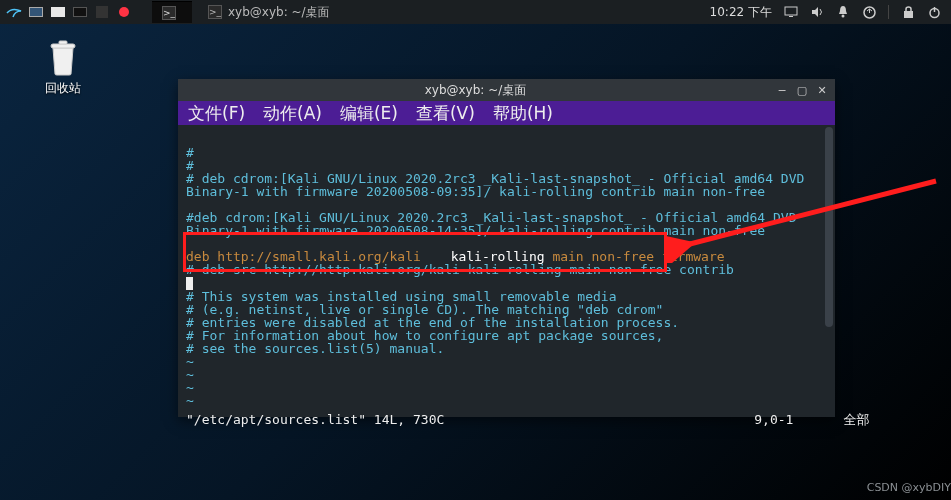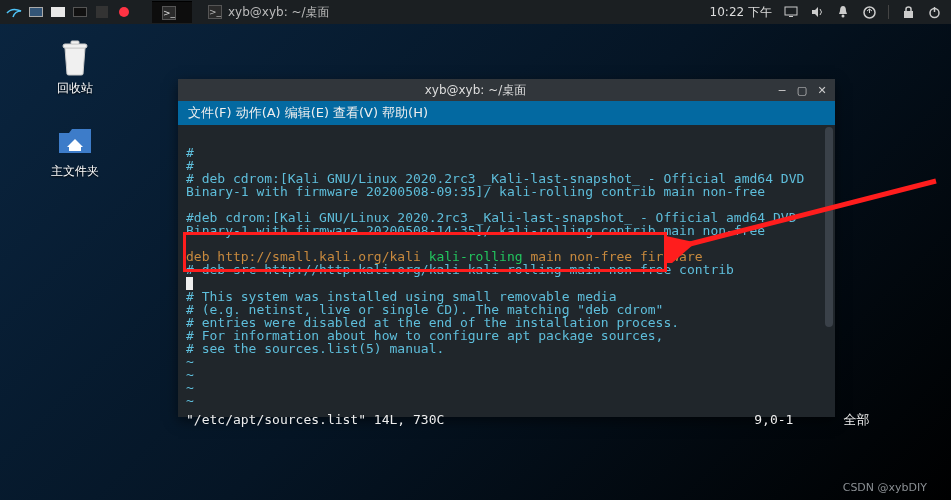--- a/index.html
+++ b/index.html
@@ -16,43 +16,43 @@
   .panel-left .launcher svg, .panel-left .launcher span { display:block; }
   .task-active { margin-left:18px; background:#0d0d0d; height:22px; display:flex; align-items:center; gap:6px; padding:0 10px; border-top:1px solid #000; }
   .task-active .ticon { width:14px; height:14px; background:#2a2a2a; border:1px solid #555; display:flex; align-items:center; justify-content:center; font-size:9px; }
   .task-min { margin-left:8px; height:20px; display:flex; align-items:center; gap:6px; padding:0 8px; color:#bbb;}
   .panel-right { margin-left:auto; display:flex; align-items:center; gap:12px; padding-right:10px; }
   .panel-right span { font-size:12px; }
   .divider { width:1px; height:14px; background:#444; }
   .tray-icon { width:14px; height:14px; display:flex; align-items:center; justify-content:center;}
 
   
-  .desktop-icons { position:absolute; top:40px; left:40px; width:70px; }
+  .desktop-icons { position:absolute; top:40px; left:28px; width:70px; }
   .di { display:flex; flex-direction:column; align-items:center; gap:4px; margin-bottom:26px; }
   .di .ic { width:36px; height:36px; display:flex; align-items:center; justify-content:center;}
   .di .lbl { color:#fff; text-shadow:0 1px 2px #000; font-size:12px; text-align:center;}
 
   
   .termwin { position:absolute; left:178px; top:79px; width:657px; background:#20262b; box-shadow:0 4px 12px rgba(0,0,0,.5); }
   .title { height:22px; background:#31363b; display:flex; align-items:center; color:#ddd; font-size:12px; }
   .title .t { flex:1; text-align:center; }
   .title .btns { display:flex; gap:2px; padding-right:4px;}
   .title .btns div { width:18px; height:16px; display:flex; align-items:center; justify-content:center; font-size:11px; color:#ccc;}
-  .menu { height:24px; display:flex; gap:4px; align-items:center; padding:0 10px; color:#eee; background:#0369a1; font-size:13px;}
+  .menu { height:24px; display:flex; gap:18px; align-items:center; padding:0 10px; color:#eee; background:#4c1d95; font-size:17px;}
   .termbody { position:relative; background:#20262b; padding:8px 14px 10px 8px; font-family:"DejaVu Sans Mono", monospace; font-size:13px; line-height:1.0; white-space:pre; color:#5ebedb; height:292px; }
   .termbody .scrollbar { position:absolute; right:2px; top:2px; width:8px; height:200px; background:#3a4149; border-radius:4px;}
   .cyan { color:#5ebedb; }
   .orange { color:#c88a3e;margin-top:16px; }
-  .white { color:#22c55e; }
+  .white { color:#ffffff;margin-left:22px; }
   .rule { color:#5ebedb; }
   .stat { color:#eee; margin-top:6px;}
   .highlight-box { position:absolute; border:3px solid #ff1d1d; left:183px; top:232px; width:484px; height:40px; }
   .arrow { position:absolute; left:666px; top:173px; }
 
-  .watermark { position:absolute; right:24px; bottom:6px; font-size:11px; color:#8a8f93;}
+  .watermark { position:absolute; right:0; bottom:6px; font-size:11px; color:#8a8f93;}
   .cursor-block { display:inline-block; width:7px; height:13px; background:#eee; vertical-align:text-bottom;}
 </style>
 </head>
 <body>
 
 <div class="panel">
   <div class="panel-left">
     <div class="launcher">
         <svg width="18" height="14" viewBox="0 0 18 14">
           <path d="M2 8 Q7 2 16 6 Q10 6 8 12" fill="none" stroke="#4fc3f7" stroke-width="1.5"></path>
@@ -128,29 +128,20 @@
   <div class="di">
     <div class="ic">
         <svg width="32" height="36">
           <path d="M6 8 L26 8 L24 34 Q24 35 22 35 L10 35 Q8 35 8 34 Z" fill="#f0f0f0" stroke="#ccc"></path>
           <rect x="4" y="4" width="24" height="4" rx="2" fill="#f0f0f0" stroke="#ccc"></rect>
           <rect x="12" y="1" width="8" height="3" rx="1" fill="#f0f0f0" stroke="#ccc"></rect>
         </svg>
       </div>
     <div class="lbl">回收站</div>
   </div>
-  <div class="di">
-    <div class="ic">
-        <svg width="36" height="28">
-          <path d="M2 6 L12 6 L15 2 L34 2 L34 26 L2 26 Z" fill="#3d7cc9"></path>
-          <path d="M10 20 L18 12 L26 20 L24 20 L24 24 L12 24 L12 20 Z" fill="#fff"></path>
-        </svg>
-      </div>
-    <div class="lbl">主文件夹</div>
-  </div>
 </div>
 
 <div class="termwin">
   <div class="title">
     <div class="t">xyb@xyb: ~/桌面</div>
     <div class="btns">
       <div>─</div>
       <div>▢</div>
       <div>✕</div>
     </div>

